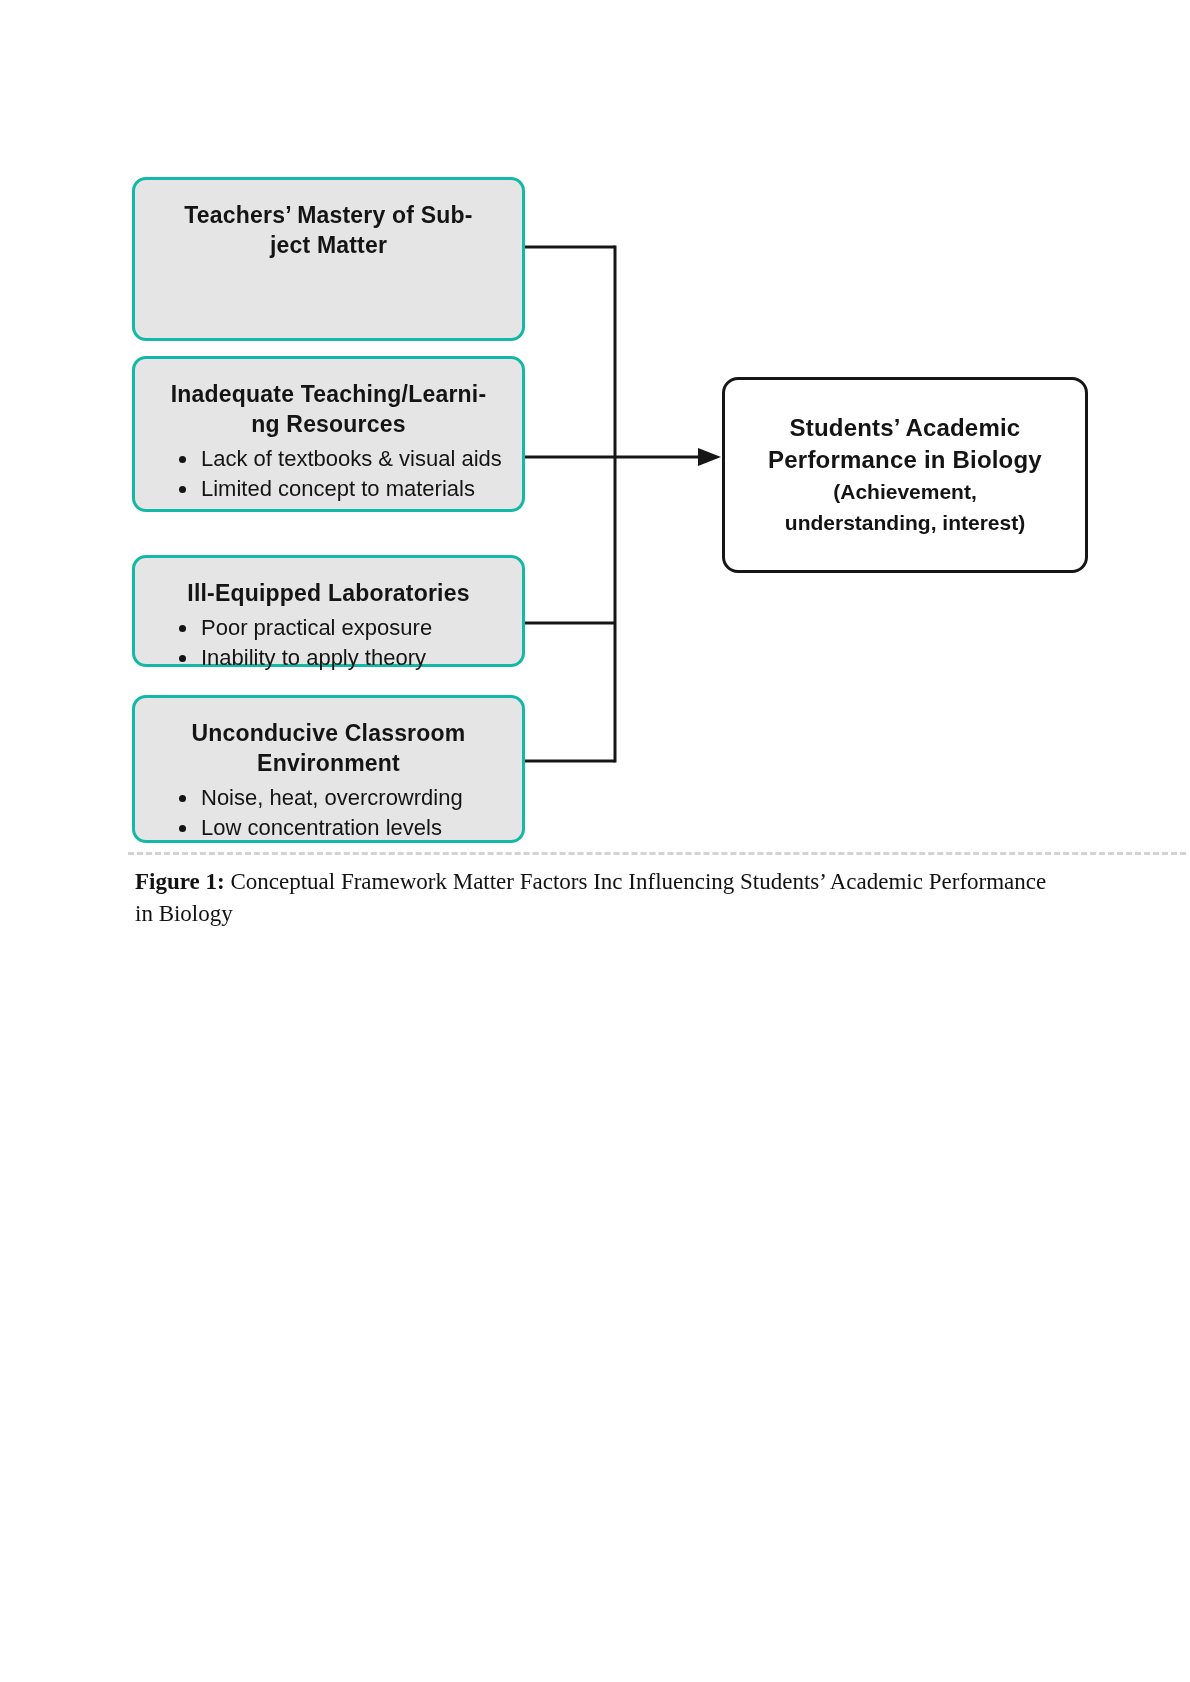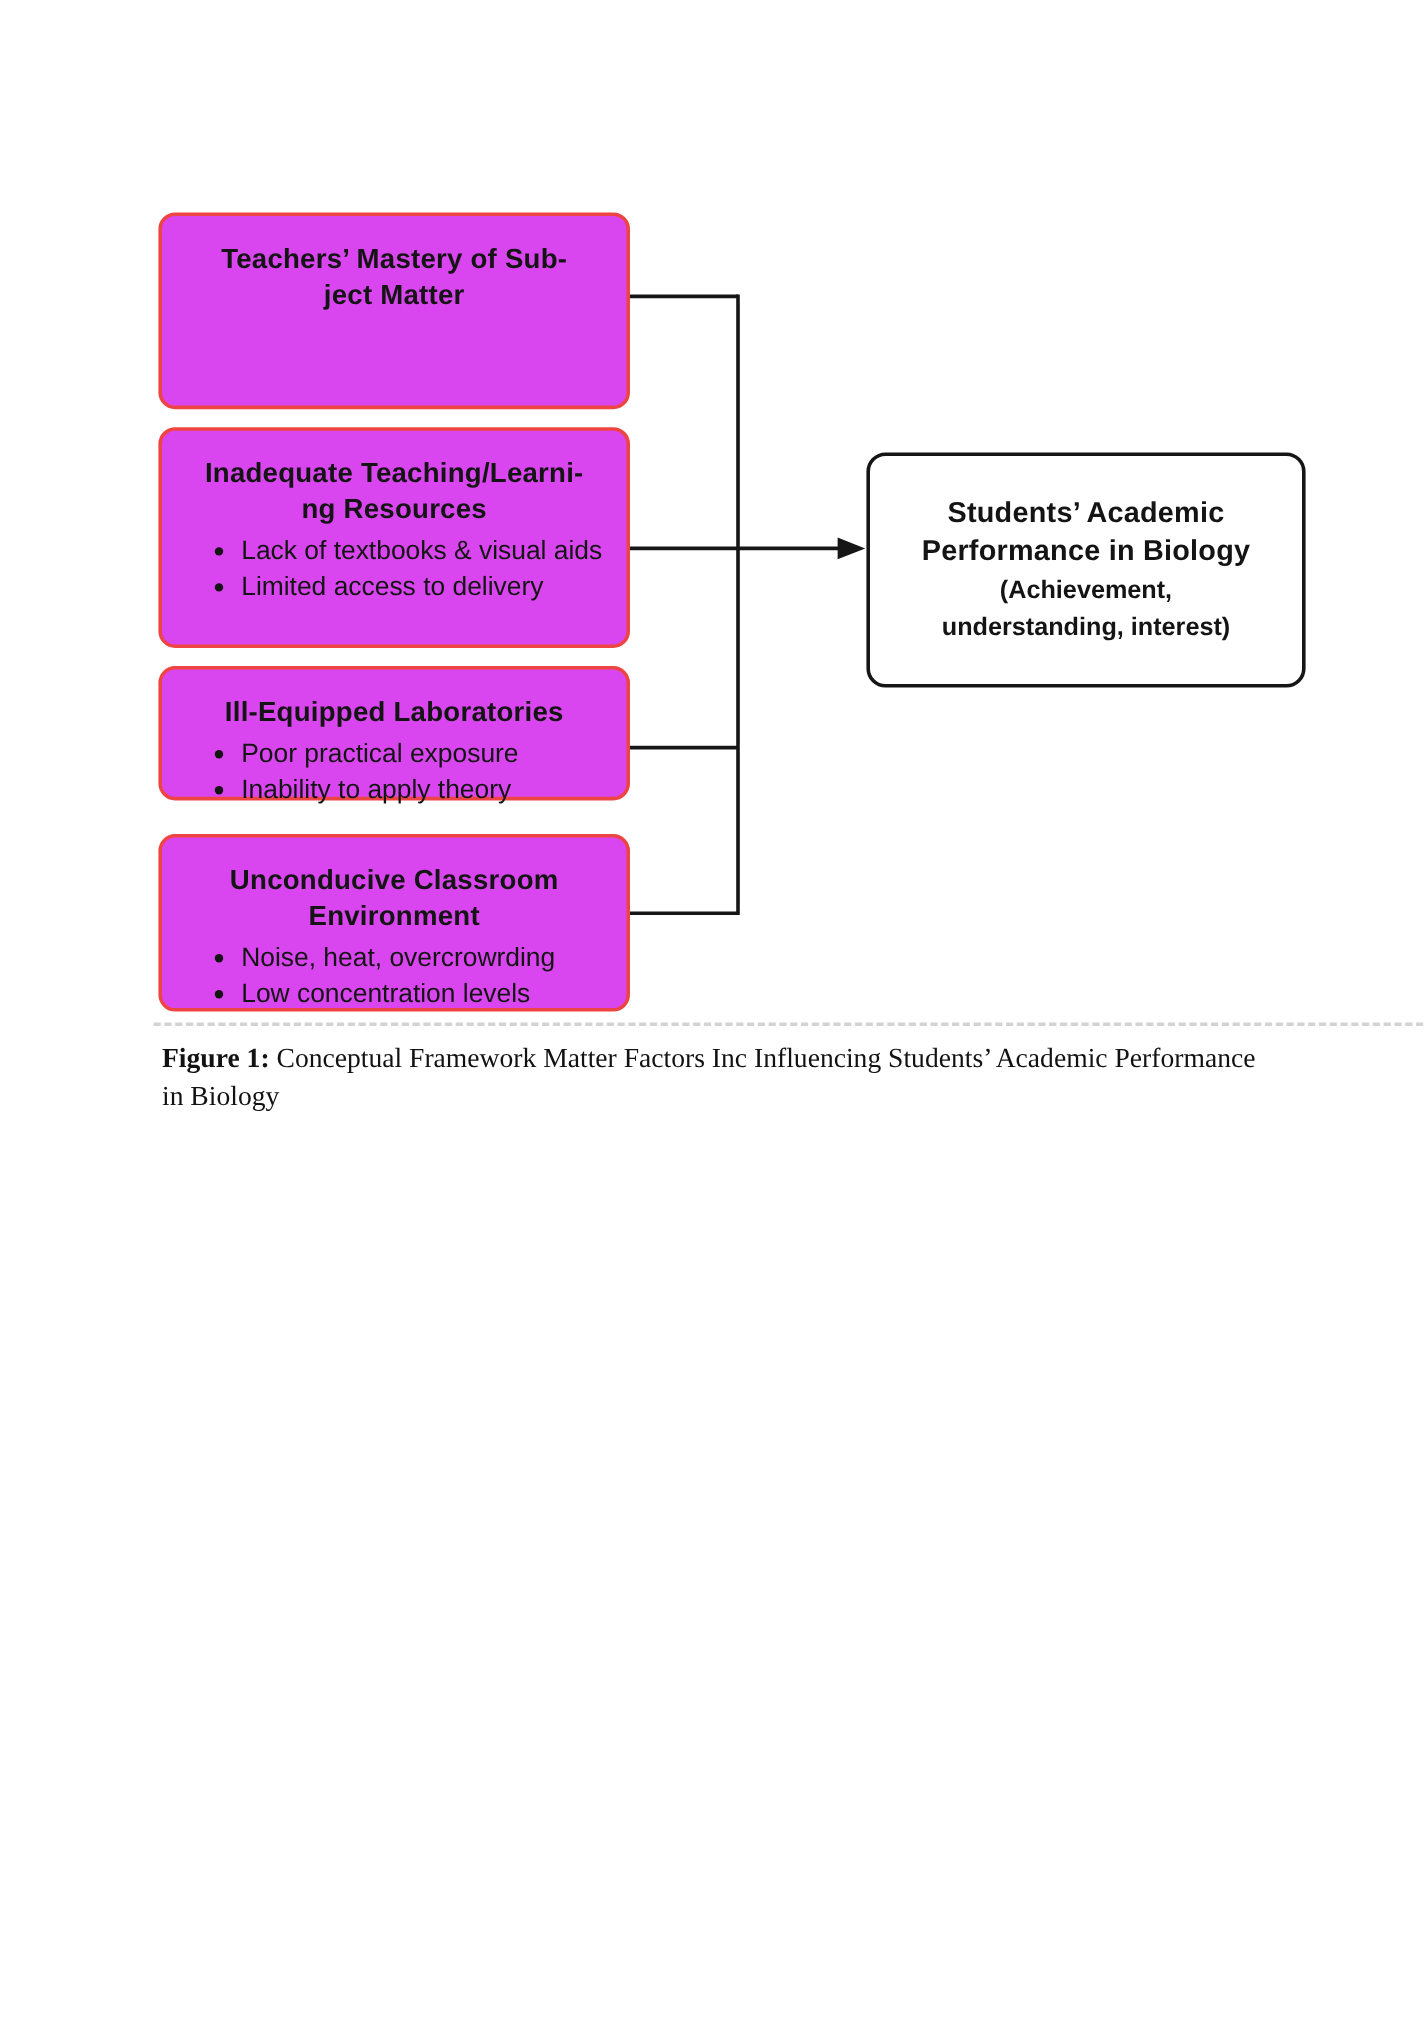--- a/index.html
+++ b/index.html
@@ -14,28 +14,28 @@
     background: #ffffff;
     overflow: hidden;
     font-family: "Liberation Sans", sans-serif;
     color: #141414;
   }
   
   .factor-box {
     position: absolute;
     left: 132px;
     width: 393px;
-    background: #d946ef;
-    border: 3px solid #ef4444;
+    background: #e5e5e5;
+    border: 3px solid #14b8a6;
     border-radius: 14px;
     box-sizing: border-box;
     padding-top: 20px;
   }
   .box1 { top: 177px; height: 164px; }
-  .box2 { top: 356px; height: 184px; }
+  .box2 { top: 356px; height: 156px; }
   .box3 { top: 555px; height: 112px; }
   .box4 { top: 695px; height: 148px; }
   .box-title {
     font-weight: 700;
     font-size: 23px;
     line-height: 30px;
     text-align: center;
     white-space: pre-line;
     letter-spacing: 0.2px;
   }
@@ -118,21 +118,21 @@
   <div class="factor-box box1">
     <div class="box-title">Teachers’ Mastery of Sub-
 ject Matter</div>
   </div>
 
   <div class="factor-box box2">
     <div class="box-title">Inadequate Teaching/Learni-
 ng Resources</div>
     <ul class="box-bullets">
         <li>Lack of textbooks &amp; visual aids</li>
-        <li>Limited access to delivery</li>
+        <li>Limited concept to materials</li>
       </ul>
   </div>
 
   <div class="factor-box box3">
     <div class="box-title">Ill-Equipped Laboratories</div>
     <ul class="box-bullets">
         <li>Poor practical exposure</li>
         <li>Inability to apply theory</li>
       </ul>
   </div>

